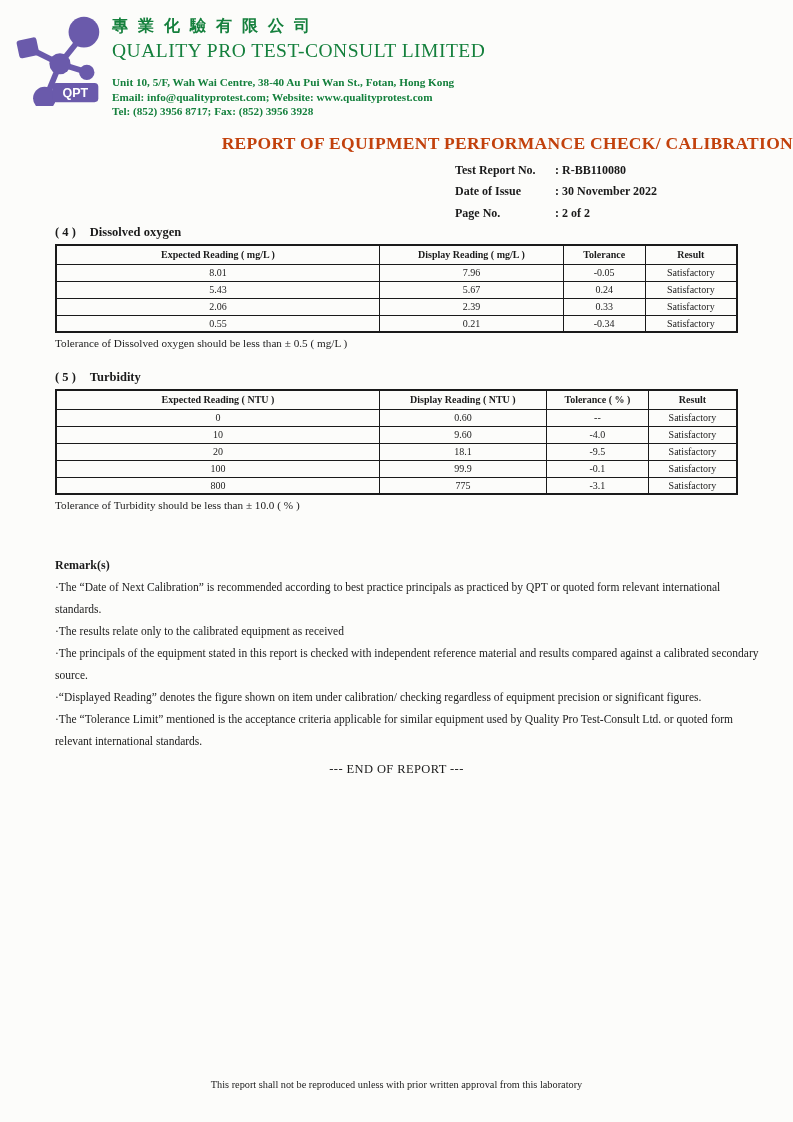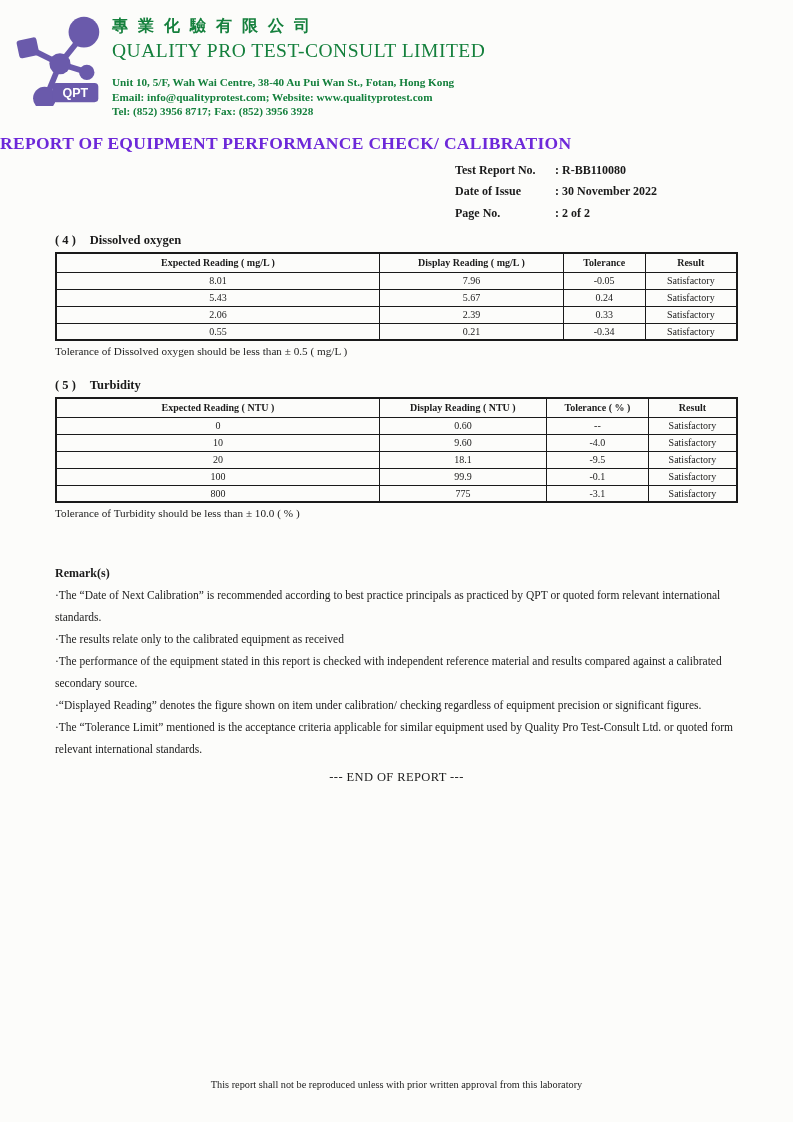--- a/index.html
+++ b/index.html
@@ -22,31 +22,31 @@
     font-size: 16px; letter-spacing: 10px; font-weight: bold;
     margin-bottom: 3px;
   }
   .company-en {
     font-size: 19.5px; font-weight: normal; letter-spacing: 0.5px;
     margin-bottom: 13px;
   }
   .addr-line { font-size: 11.2px; font-weight: bold; line-height: 14.5px; }
   
   .report-title {
-    text-align: left; font-size: 17.5px; font-weight: bold;
-    margin-top: 14px; letter-spacing: 0.3px; color: #6d28d9;
+    text-align: right; font-size: 17.5px; font-weight: bold;
+    margin-top: 14px; letter-spacing: 0.3px; color: #c2410c;
   }
   .report-info { margin: 6px 0 0 455px; font-size: 12px; font-weight: bold; }
   .report-info .row { display: flex; line-height: 21.5px; }
   .report-info .lbl { width: 100px; }
   
   .section { margin: 0 55px; }
   .section-heading { font-size: 12.5px; font-weight: bold; }
   .sec-num { margin-right: 14px; }
-  .sec-4 { margin-top: 9px; }
+  .sec-4 { margin-top: 1px; }
   .sec-5 { margin-top: 21px; }
   table.data {
     width: 100%; border-collapse: collapse; table-layout: fixed;
     margin-top: 4px; border: 2px solid #1a1a1a;
   }
   table.data th, table.data td {
     border: 1px solid #1a1a1a; text-align: center;
     font-size: 10px; padding: 2px 3px; height: 17px;
   }
   table.data th { font-weight: bold; height: 19px; }
@@ -213,21 +213,21 @@
         </tr>
       </tbody>
     </table>
     <div class="tol-note">Tolerance of Turbidity should be less than ± 10.0 ( % )</div>
   </div>
 
   <div class="remarks">
     <div class="remarks-heading">Remark(s)</div>
     <div class="remark-item">·The “Date of Next Calibration” is recommended according to best practice principals as practiced by QPT or quoted form relevant international standards.</div>
     <div class="remark-item">·The results relate only to the calibrated equipment as received</div>
-    <div class="remark-item">·The performance of the equipment stated in this report is checked with independent reference material and results compared against a calibrated secondary source.</div>
+    <div class="remark-item">·The principals of the equipment stated in this report is checked with independent reference material and results compared against a calibrated secondary source.</div>
     <div class="remark-item">·“Displayed Reading” denotes the figure shown on item under calibration/ checking regardless of equipment precision or significant figures.</div>
     <div class="remark-item">·The “Tolerance Limit” mentioned is the acceptance criteria applicable for similar equipment used by Quality Pro Test-Consult Ltd. or quoted form relevant international standards.</div>
   </div>
 
   <div class="end-of-report">--- END OF REPORT ---</div>
 
   <div class="page-footer">This report shall not be reproduced unless with prior written approval from this laboratory</div>
 
 </div>
 

